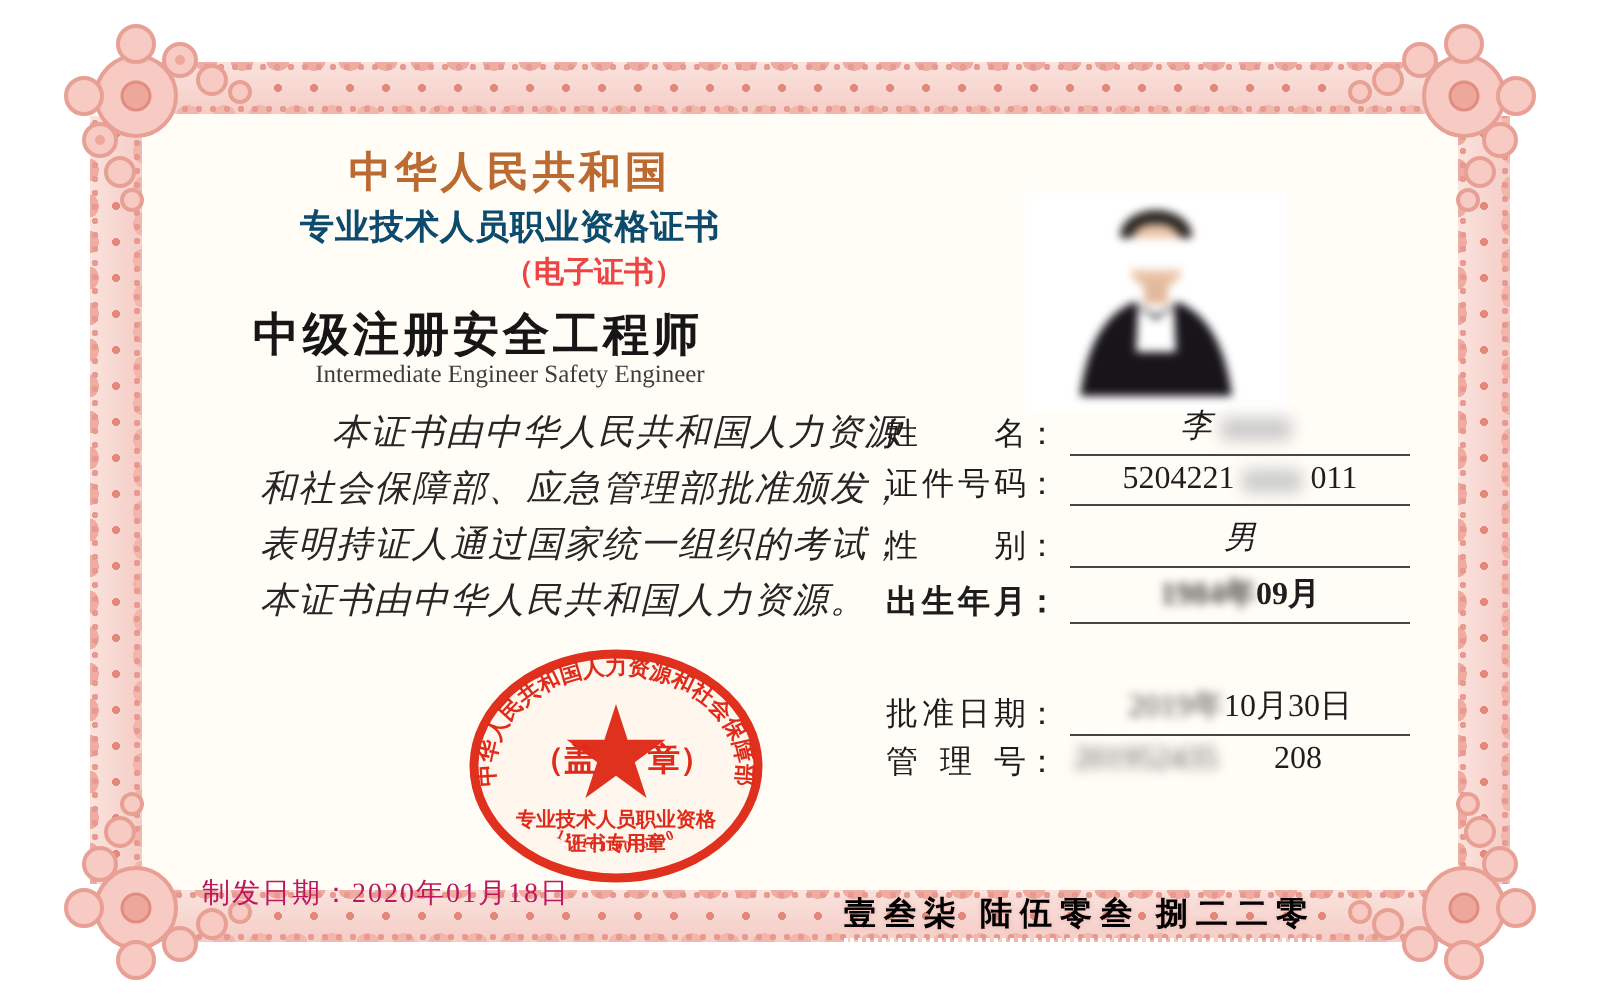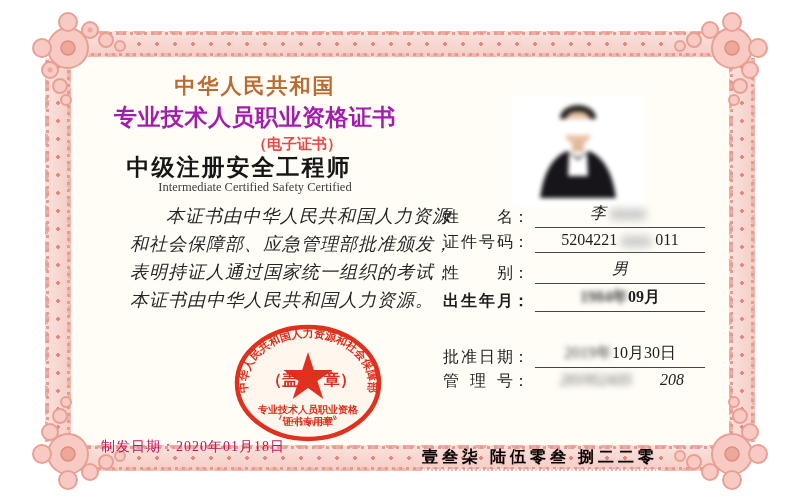--- a/index.html
+++ b/index.html
@@ -31,41 +31,41 @@
     background-position:0 0,0 3px,0 0,0 9px,0 0,0 0;}
   .strip.left{left:45px;} .strip.right{right:45px;}
   .corner{position:absolute;width:104px;height:104px;z-index:3;}
   .corner.tl{left:28px;top:8px;}
   .corner.tr{right:28px;top:8px;transform:scaleX(-1);}
   .corner.bl{left:28px;bottom:6px;transform:scaleY(-1);}
   .corner.br{right:28px;bottom:6px;transform:scale(-1,-1);}
   
   .title-block{position:absolute;left:95px;top:72px;width:320px;text-align:center;z-index:4;}
   .t1{font-size:21px;font-weight:bold;color:#bb6a31;letter-spacing:2px;}
-  .t2{font-size:23px;font-weight:bold;color:#a21caf;letter-spacing:0.5px;margin-top:2px;}
+  .t2{font-size:17px;font-weight:bold;color:#0c4a6e;letter-spacing:0.5px;margin-top:2px;}
   .t3{font-size:15px;font-weight:bold;color:#ef4444;margin-top:2px;transform:translateX(42px);}
   .cert-name{position:absolute;left:79px;top:152px;width:320px;text-align:center;
              font-size:23px;font-weight:bold;color:#161616;letter-spacing:2px;z-index:4;}
   .cert-name-en{position:absolute;left:95px;top:180px;width:320px;text-align:center;
              font-size:12.5px;color:#3c3c3c;z-index:4;}
   
   .body-par{position:absolute;left:130px;top:202px;width:316px;z-index:4;
             font-size:18px;line-height:28px;color:#262626;font-style:italic;letter-spacing:1px;}
   .body-par .ln{white-space:nowrap;}
   .body-par .ln.first{text-indent:36px;}
   
   .photo{position:absolute;left:512px;top:96px;width:132px;height:110px;z-index:4;}
   .photo svg{filter:blur(2.2px);}
   
   .frow{position:absolute;left:443px;z-index:4;font-size:16px;color:#1d1d1d;white-space:nowrap;}
   .flabel{display:inline-block;width:70px;text-align:justify;text-align-last:justify;}
   .fcolon{display:inline-block;margin-right:2px;}
   .uline{display:inline-block;width:170px;border-bottom:1.5px solid #454545;text-align:center;
          padding-bottom:3px;vertical-align:bottom;}
-  .uline.nounder{border-bottom:none;text-align:center;padding-left:2px;font-style:italic;}
+  .uline.nounder{border-bottom:none;text-align:left;padding-left:2px;}
   .kai{font-style:italic;}
   .blurtext{filter:blur(2.4px);color:#4a4a4a;}
   .blurdark{filter:blur(3px);color:#555;}
   .blurpatch{display:inline-block;height:11px;border-radius:3px;background:#c9c9c9;
              filter:blur(4px);vertical-align:middle;margin:0 4px;}
   .w36{width:36px;} .w30{width:30px;}
   .gap28{display:inline-block;width:28px;}
   
   .seal{position:absolute;left:228px;top:320px;width:160px;height:128px;z-index:5;}
   
@@ -145,21 +145,21 @@
     </g>
     <circle cx="40" cy="40" r="7" fill="#eda79b" stroke="#e08d80" stroke-width="1.5"></circle>
   </svg>
 
   <div class="title-block">
     <div class="t1">中华人民共和国</div>
     <div class="t2">专业技术人员职业资格证书</div>
     <div class="t3">（电子证书）</div>
   </div>
   <div class="cert-name">中级注册安全工程师</div>
-  <div class="cert-name-en">Intermediate Certified Safety Certified</div>
+  <div class="cert-name-en">Intermediate Engineer Safety Engineer</div>
 
   <div class="body-par">
     <div class="ln first">本证书由中华人民共和国人力资源</div>
     <div class="ln">和社会保障部、应急管理部批准颁发，</div>
     <div class="ln">表明持证人通过国家统一组织的考试，</div>
     <div class="ln">本证书由中华人民共和国人力资源。</div>
   </div>
 
   <div class="photo">
     <svg viewBox="0 0 132 110" width="132" height="110">

